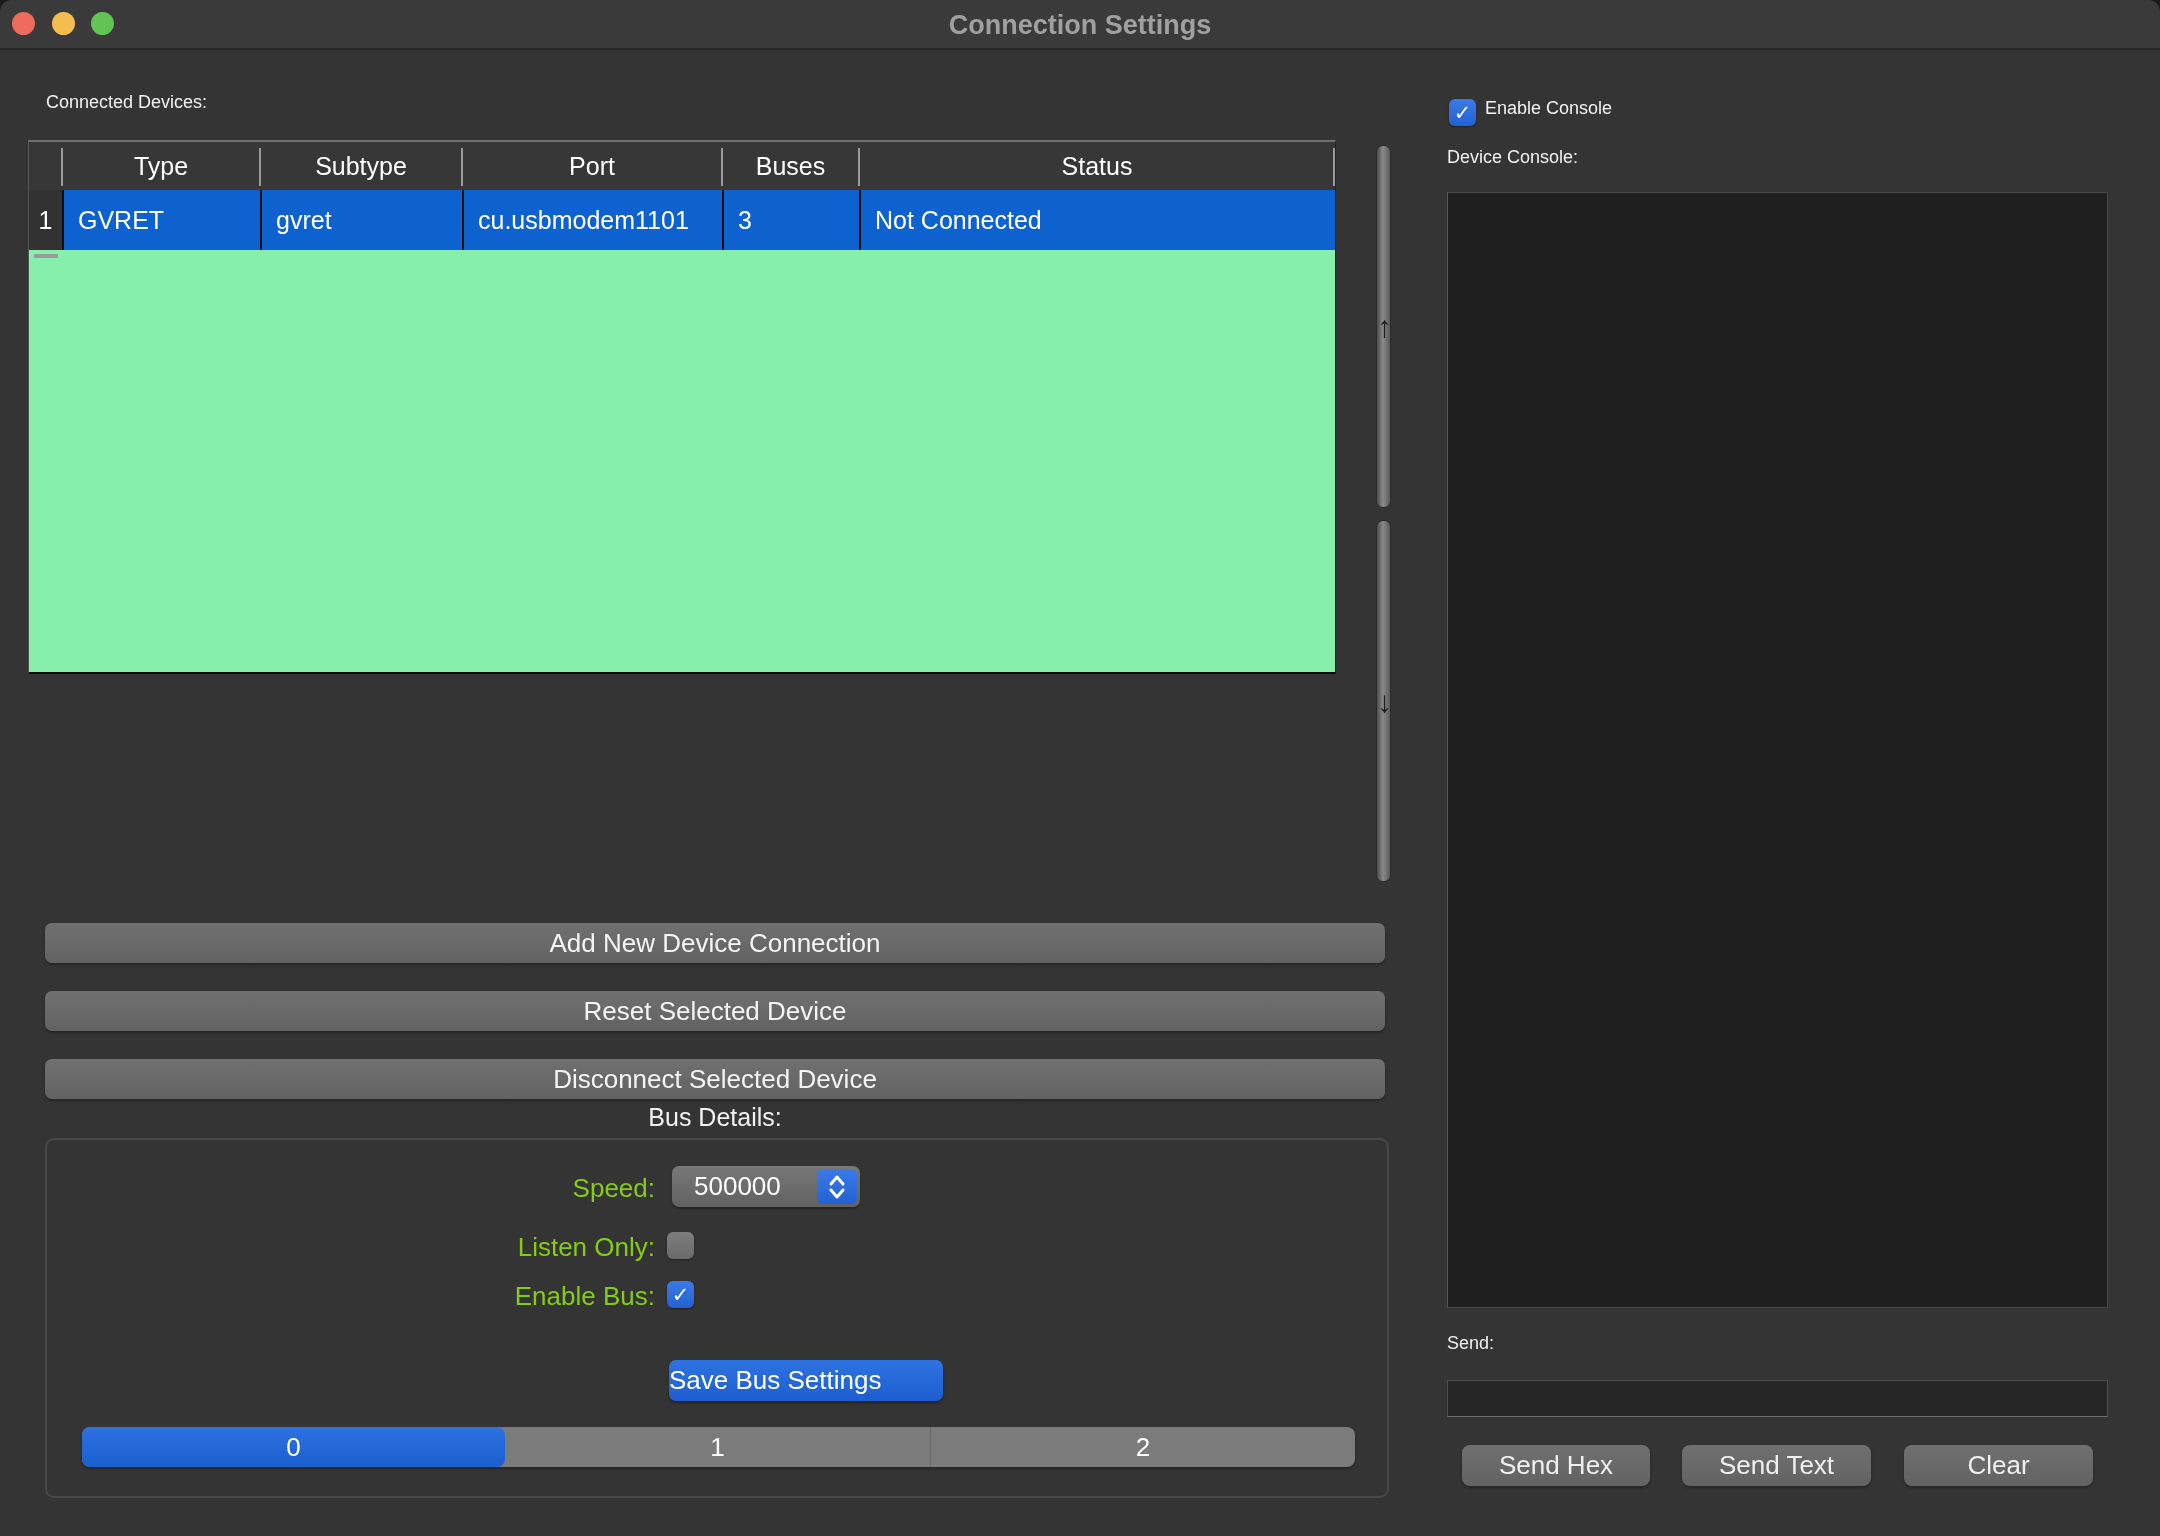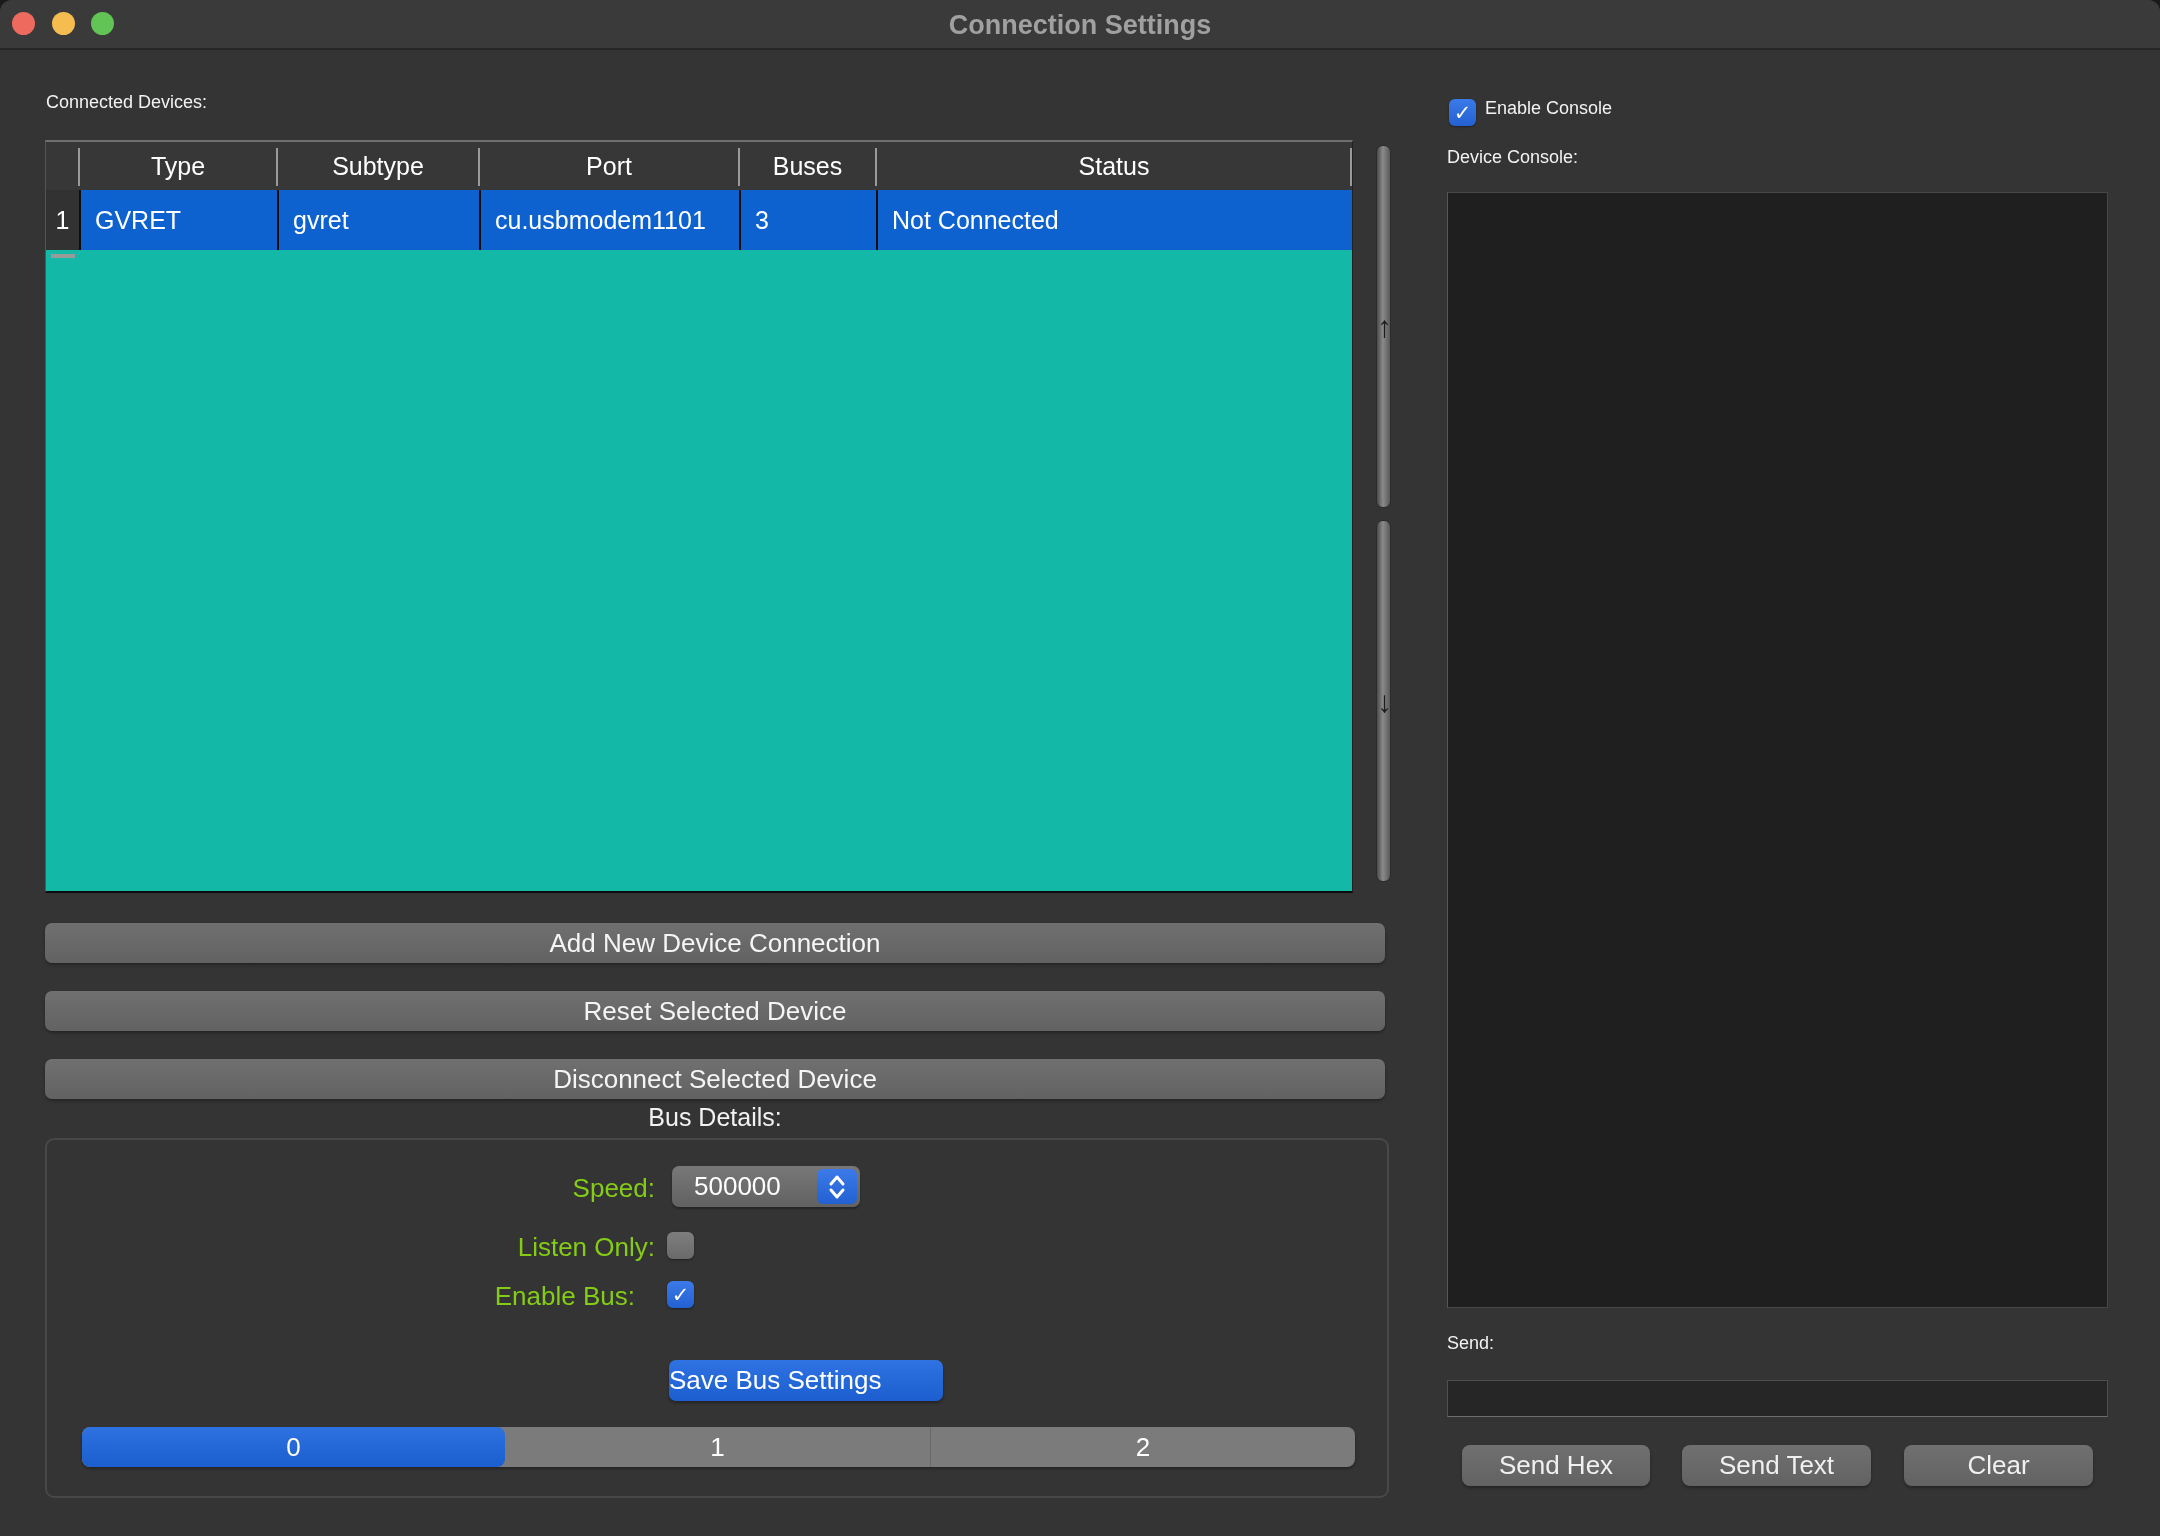--- a/index.html
+++ b/index.html
@@ -10,22 +10,22 @@
   #titlebar{position:absolute;left:0;top:0;width:2160px;height:50px;background:#3a3a3a;
             border-bottom:2px solid #262626;}
   .traffic{position:absolute;top:12px;width:23px;height:23px;border-radius:50%;}
   #tl-close{left:12px;background:#ee6a5f;}
   #tl-min{left:52px;background:#f5bd4f;}
   #tl-zoom{left:91px;background:#61c455;}
   #window-title{position:absolute;left:0;top:0;width:100%;height:50px;line-height:50px;
                 text-align:center;color:#a0a0a0;font-size:27px;font-weight:700;border-radius:12px;}
   .label{position:absolute;color:#f2f2f2;font-size:18px;}
   
-  #device-table{position:absolute;left:45px;top:140px;width:1308px;height:753px;
-                background:#14b8a6;border-top:2px solid #6f6f6f;border-left:1px solid #555;
+  #device-table{position:absolute;left:28px;top:140px;width:1308px;height:534px;
+                background:#86efac;border-top:2px solid #6f6f6f;border-left:1px solid #555;
                 border-right:1px solid #222;border-bottom:2px solid #0c0c0c;}
   .corner-cell{position:absolute;left:0;top:0;width:33px;height:48px;background:#373737;}
   .col-header{position:absolute;top:0;height:48px;background:#373737;color:#fff;
               font-size:25px;text-align:center;line-height:48px;}
   .hsep{position:absolute;top:6px;width:2px;height:38px;background:#9a9a9a;}
   .rownum-cell{position:absolute;left:0;top:48px;width:33px;height:60px;background:#323232;
                color:#fff;font-size:25px;text-align:center;line-height:60px;}
   .data-cell{position:absolute;top:48px;height:60px;background:#0d62d0;color:#fff;
              font-size:25px;line-height:60px;padding-left:14px;border-left:2px solid #0e0e0e;
              white-space:nowrap;overflow:hidden;}
@@ -136,21 +136,21 @@
       <svg width="22" height="28" viewBox="0 0 22 28">
         <polyline points="5,11 11,4 17,11" fill="none" stroke="#ffffff" stroke-width="3" stroke-linecap="round" stroke-linejoin="round"></polyline>
         <polyline points="5,17 11,24 17,17" fill="none" stroke="#ffffff" stroke-width="3" stroke-linecap="round" stroke-linejoin="round"></polyline>
       </svg>
     </div>
   </div>
 
   <div class="form-label" style="left:355px;top:1232px;">Listen Only:</div>
   <div class="checkbox unchecked" style="left:667px;top:1232px;"></div>
 
-  <div class="form-label" style="left:335px;top:1281px;">Enable Bus:</div>
+  <div class="form-label" style="left:355px;top:1281px;">Enable Bus:</div>
   <div class="checkbox checked" style="left:667px;top:1281px;">✓</div>
 
   <div id="save-bus-btn">Save Bus Settings</div>
 
   <div id="bus-tabbar">
     <div class="bus-tab active" style="width:423px;">0</div>
     <div class="bus-tab" style="width:425px;">1</div>
     <div class="bus-tab" style="width:425px;">2</div>
   </div>
 

